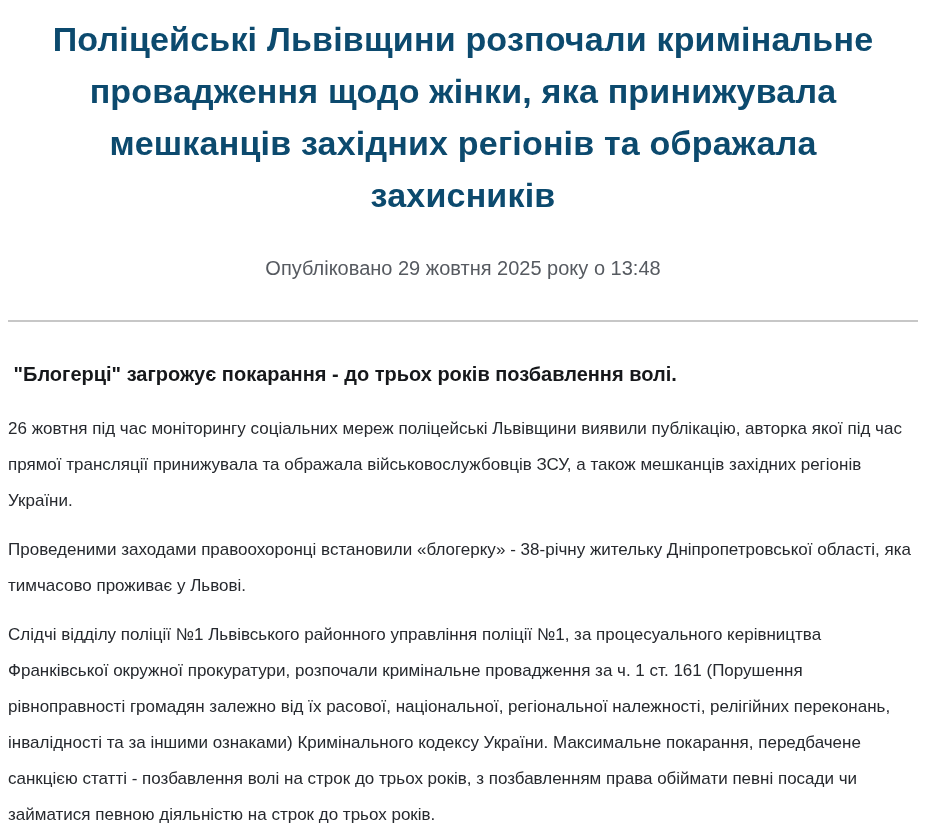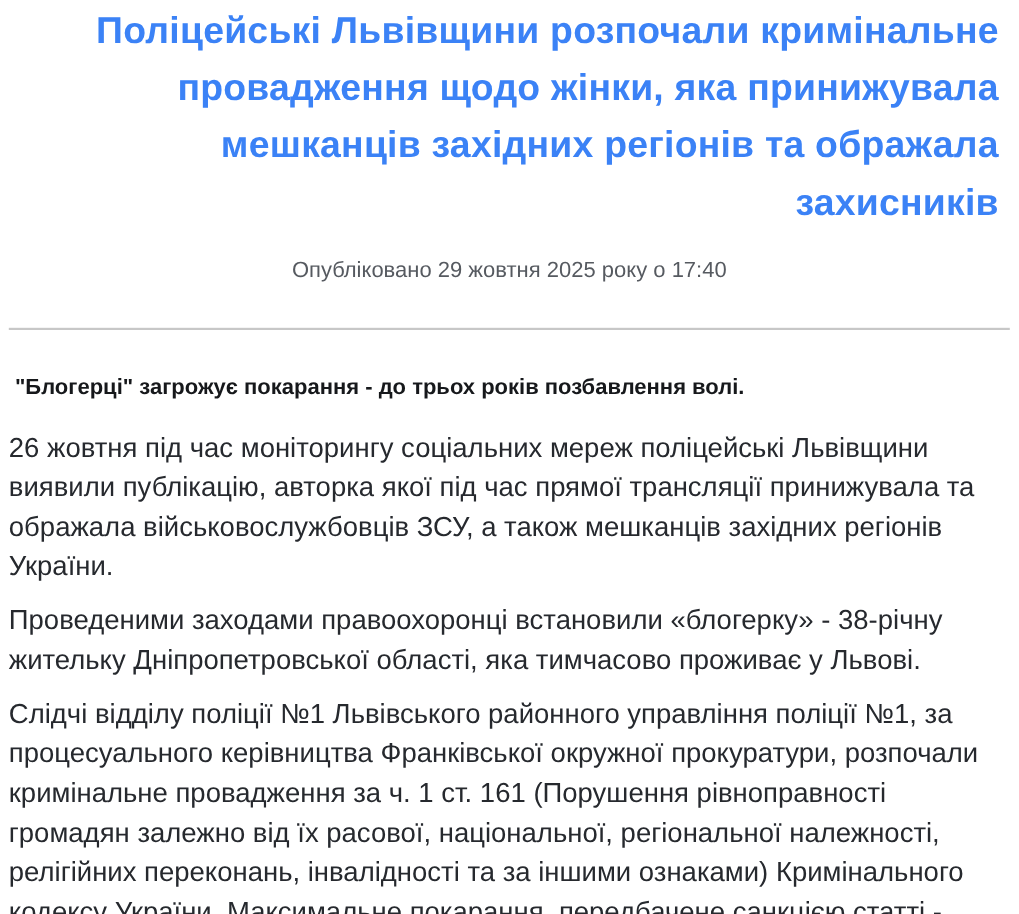--- a/index.html
+++ b/index.html
@@ -21,24 +21,24 @@
     width: 926px;
     height: 831px;
     padding: 0 8px;
     background: #ffffff;
   }
 
   .article-title {
     font-size: 34px;
     line-height: 52px;
     font-weight: 700;
-    text-align: right;
-    color: #3b82f6;
+    text-align: center;
+    color: #0c4a6e;
     letter-spacing: 0.2px;
-    padding: 2px 10px;
+    padding: 13px 10px;
     margin: 0;
   }
 
   .publish-date {
     margin-top: 20px;
     font-size: 20px;
     line-height: 28px;
     text-align: center;
     color: #565a60;
     font-weight: 400;
@@ -55,38 +55,38 @@
     margin-top: 37px;
     font-size: 20px;
     line-height: 30px;
     font-weight: 700;
     color: #16181b;
     white-space: pre-wrap;
   }
 
   .article-paragraph {
     margin-top: 13px;
-    font-size: 25px;
+    font-size: 17px;
     line-height: 36px;
     font-weight: 400;
     color: #26292e;
   }
 
   .article-lead + .article-paragraph {
     margin-top: 22px;
   }
 </style>
 </head>
 <body>
 
 <article class="article">
 
   <h1 class="article-title">Поліцейські Львівщини розпочали кримінальне провадження щодо жінки, яка принижувала мешканців західних регіонів та ображала захисників</h1>
 
-  <div class="publish-date">Опубліковано 29 жовтня 2025 року о 17:40</div>
+  <div class="publish-date">Опубліковано 29 жовтня 2025 року о 13:48</div>
 
   <hr class="divider">
 
   <p class="article-lead"> "Блогерці" загрожує покарання - до трьох років позбавлення волі.</p>
 
   <p class="article-paragraph">26 жовтня під час моніторингу соціальних мереж поліцейські Львівщини виявили публікацію, авторка якої під час прямої трансляції принижувала та ображала військовослужбовців ЗСУ, а також мешканців західних регіонів України.</p>
 
   <p class="article-paragraph">Проведеними заходами правоохоронці встановили «блогерку» - 38-річну жительку Дніпропетровської області, яка тимчасово проживає у Львові.</p>
 
   <p class="article-paragraph">Слідчі відділу поліції №1 Львівського районного управління поліції №1, за процесуального керівництва Франківської окружної прокуратури, розпочали кримінальне провадження за ч. 1 ст. 161 (Порушення рівноправності громадян залежно від їх расової, національної, регіональної належності, релігійних переконань, інвалідності та за іншими ознаками) Кримінального кодексу України. Максимальне покарання, передбачене санкцією статті - позбавлення волі на строк до трьох років, з позбавленням права обіймати певні посади чи займатися певною діяльністю на строк до трьох років.</p>

